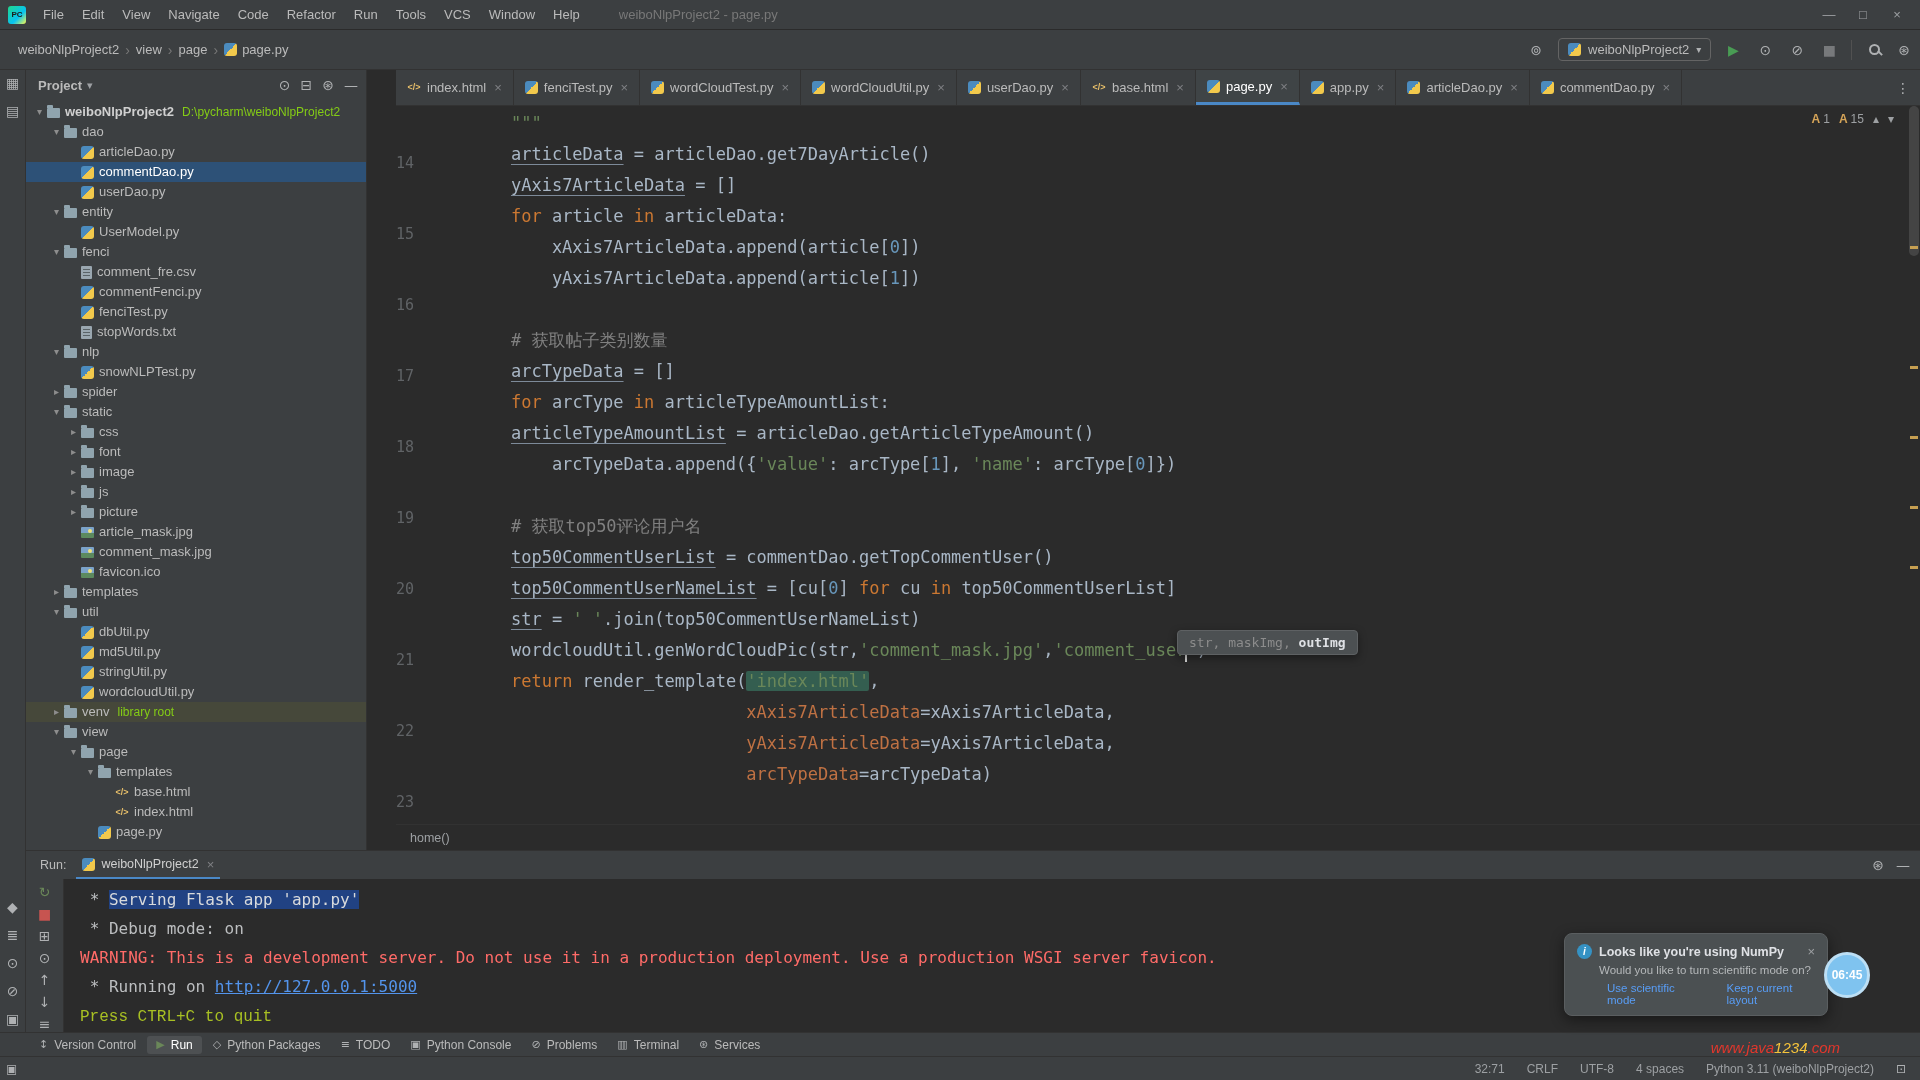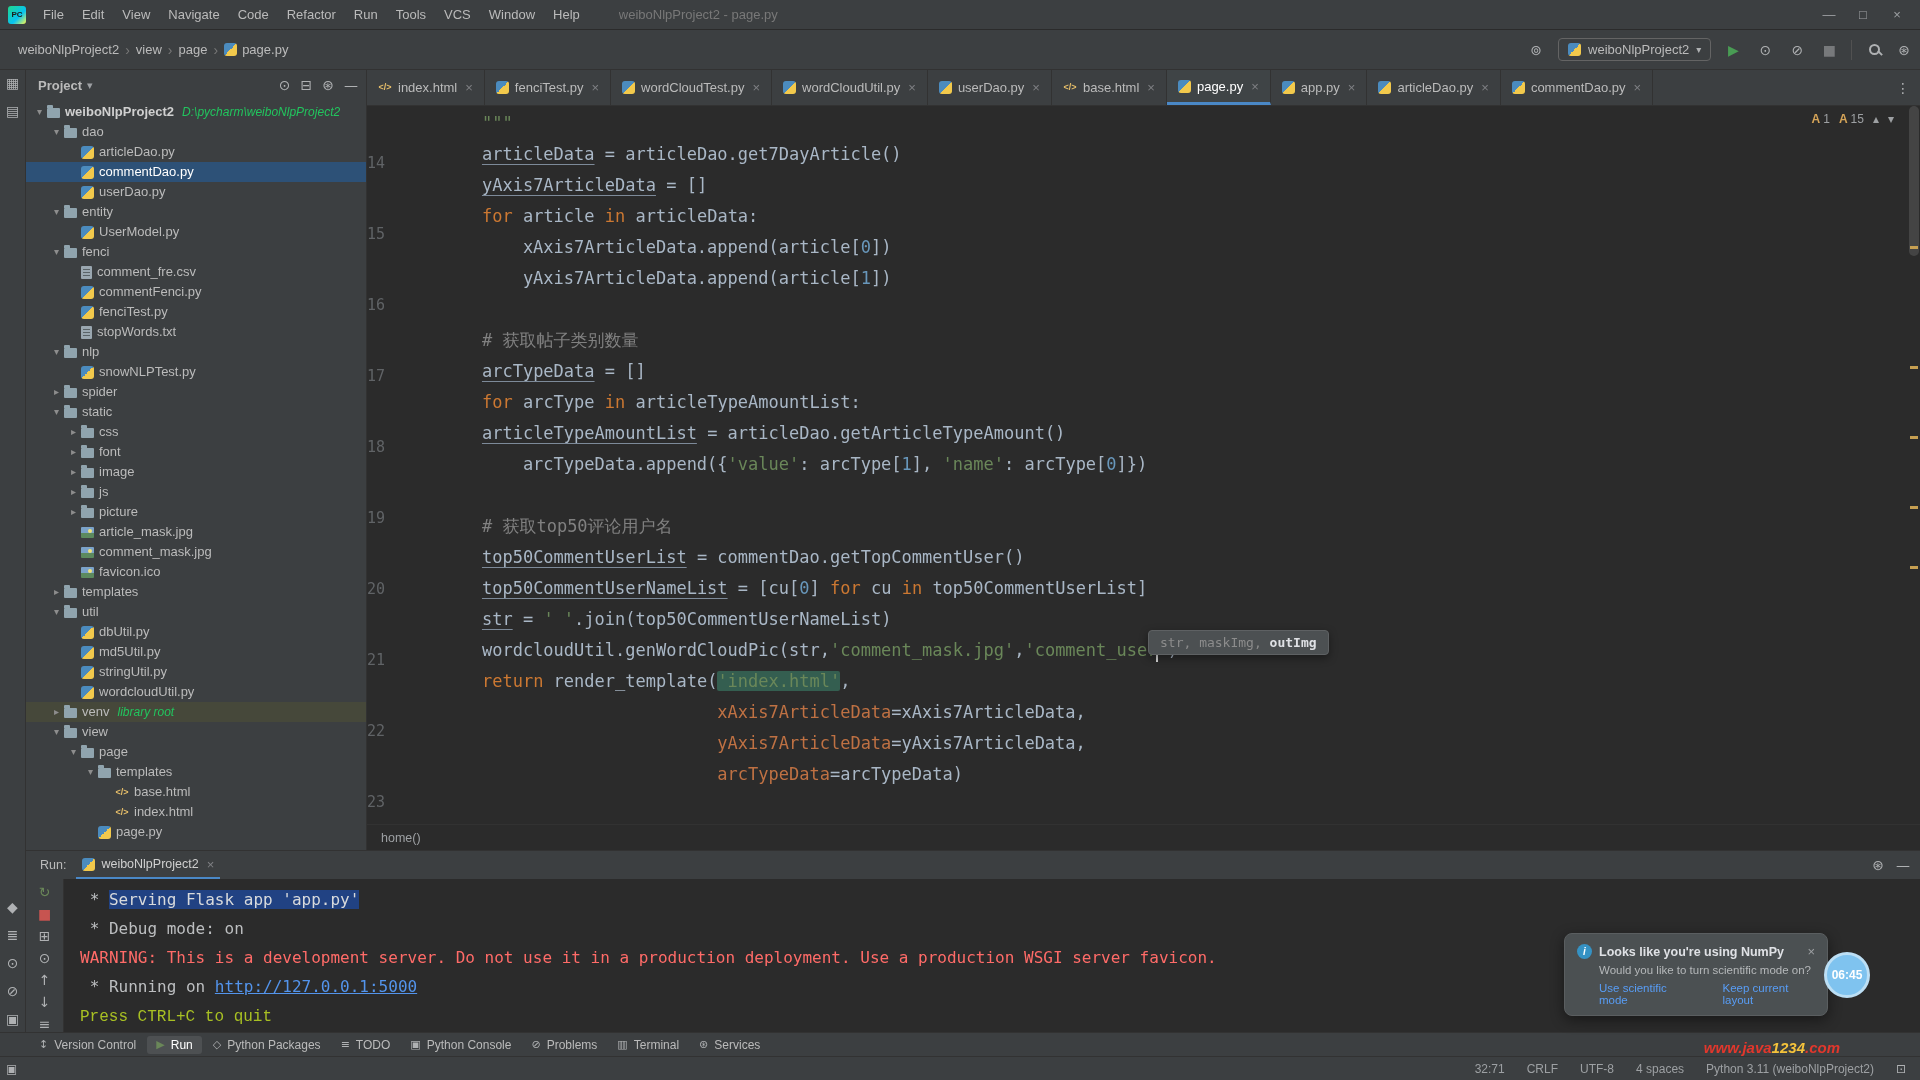--- a/index.html
+++ b/index.html
@@ -27,36 +27,36 @@
   .tb-icon { width:24px; height:24px; display:flex; align-items:center; justify-content:center; border-radius:4px; }
   .divider-v { width:1px; height:20px; background:#515151; }
   .mag-icon { width:11px; height:11px; border:2px solid #afb1b3; border-radius:50%; position:relative; display:inline-block; }
   .mag-icon::after { content:""; position:absolute; width:6px; height:2px; background:#afb1b3; transform:rotate(45deg); right:-5px; bottom:-1px; }
 
   
   .main { flex:1; display:flex; min-height:0; }
   .activity-bar { width:26px; background:#3c3f41; border-right:1px solid #323232; display:flex; flex-direction:column; align-items:center; padding:6px 0; gap:14px; flex:none; }
   .activity-bar .spacer { flex:1; }
   .center { flex:1; display:flex; flex-direction:column; min-width:0; }
-  .upper { flex:1; display:flex; min-height:0; }
+  .upper { flex:1; display:flex; min-height:0;gap:29px; }
 
   
   .project-panel { width:341px; background:#3c3f41; border-right:1px solid #323232; display:flex; flex-direction:column; flex:none; }
   .panel-header { height:30px; display:flex; align-items:center; padding:0 8px 0 12px; font-size:13px; }
   .panel-title { font-weight:bold; color:#bbbbbb; }
   .panel-chev { color:#9da0a3; margin-left:5px; font-size:11px; }
   .panel-header-icons { margin-left:auto; display:flex; gap:10px; }
   .tree { flex:1; overflow:hidden; padding-top:2px; font-size:13px; }
   .tree-row { height:20px; line-height:20px; display:flex; align-items:center; white-space:nowrap; color:#bbbbbb; }
   .tree-row.selected { background:#2d5177; color:#ffffff; }
   .tree-row.venv-row { background:#46483a; }
   .tree-chev { width:15px; text-align:center; color:#8d8d8d; font-size:10px; flex:none; }
   .tree-label { margin-left:5px; }
   .tree-label.bold { font-weight:bold; color:#d0d0d0; }
-  .tree-extra { margin-left:8px; color:#22c55e; font-size:12px;font-style:italic; }
+  .tree-extra { margin-left:8px; color:#84cc16; font-size:12px; }
   .ico { flex:none; display:inline-block; position:relative; }
   .ico-folder { width:13px; height:10px; background:#90a4ae; border-radius:1px; margin-top:2px; }
   .ico-folder::before { content:""; position:absolute; top:-3px; left:0; width:6px; height:3px; background:#90a4ae; border-radius:1px 1px 0 0; }
   .ico-py { width:13px; height:13px; border-radius:3px; background:linear-gradient(135deg,#4b8bbe 50%,#f2c94c 50%); }
   .ico-html { width:14px; height:13px; color:#e8bf6a; font-size:9px; font-weight:bold; line-height:13px; text-align:center; }
   .ico-html::before { content:"</>"; }
   .ico-file { width:11px; height:13px; background:#9aa7b0; border-radius:1px; }
   .ico-file::before { content:""; position:absolute; left:2px; top:3px; width:7px; height:1px; background:#5a6367; box-shadow:0 3px 0 #5a6367, 0 6px 0 #5a6367; }
   .ico-img { width:13px; height:11px; background:linear-gradient(180deg,#7ba3c9 55%,#5c8a5e 45%); border-radius:1px; margin-top:1px; }
   .ico-img::before { content:""; position:absolute; right:2px; top:2px; width:4px; height:4px; border-radius:50%; background:#f0e27a; }
@@ -115,24 +115,24 @@
   .status-spacer { flex:1; }
   .status-item { margin-left:22px; white-space:nowrap; }
 
   
   .notification { position:absolute; right:92px; bottom:64px; width:264px; background:#4b5052; border:1px solid #5a5e60; border-radius:8px; padding:10px 12px 9px 12px; box-shadow:0 4px 14px rgba(0,0,0,.45); z-index:5; }
   .notif-head { display:flex; align-items:center; gap:7px; }
   .notif-icon { width:15px; height:15px; border-radius:50%; background:#3592c4; color:#fff; font-size:10px; font-style:italic; font-weight:bold; display:flex; align-items:center; justify-content:center; flex:none; }
   .notif-title { font-size:12.5px; font-weight:bold; color:#dfe1e5; flex:1; }
   .notif-close { color:#9da0a3; font-size:13px; }
   .notif-body { font-size:11.5px; color:#b5b8ba; margin:5px 0 6px 22px; }
-  .notif-actions { display:flex; gap:31px; margin-left:22px; }
+  .notif-actions { display:flex; gap:31px; margin-left:30px; }
   .notif-link { font-size:11.5px; color:#589df6; text-decoration:none; }
   .timer-badge { position:absolute; right:50px; bottom:82px; width:46px; height:46px; border-radius:50%; background:#7fc3ef; border:3px solid #bcdff5; color:#ffffff; font-size:12px; font-weight:bold; display:flex; align-items:center; justify-content:center; z-index:6; }
-  .watermark { position:absolute; right:80px; bottom:24px; font-size:15px; font-weight:bold; font-style:italic; z-index:7; white-space:nowrap; }
+  .watermark { position:absolute; right:80px; bottom:24px; font-size:15px; font-weight:normal; font-style:italic; z-index:7; white-space:nowrap; }
   .wm-red { color:#e2372c; }
   .wm-yellow { color:#f5c33b; }
 </style>
 </head>
 <body>
 
 <div class="app">
 
   <header class="titlebar">
     <span class="app-icon">PC</span>

